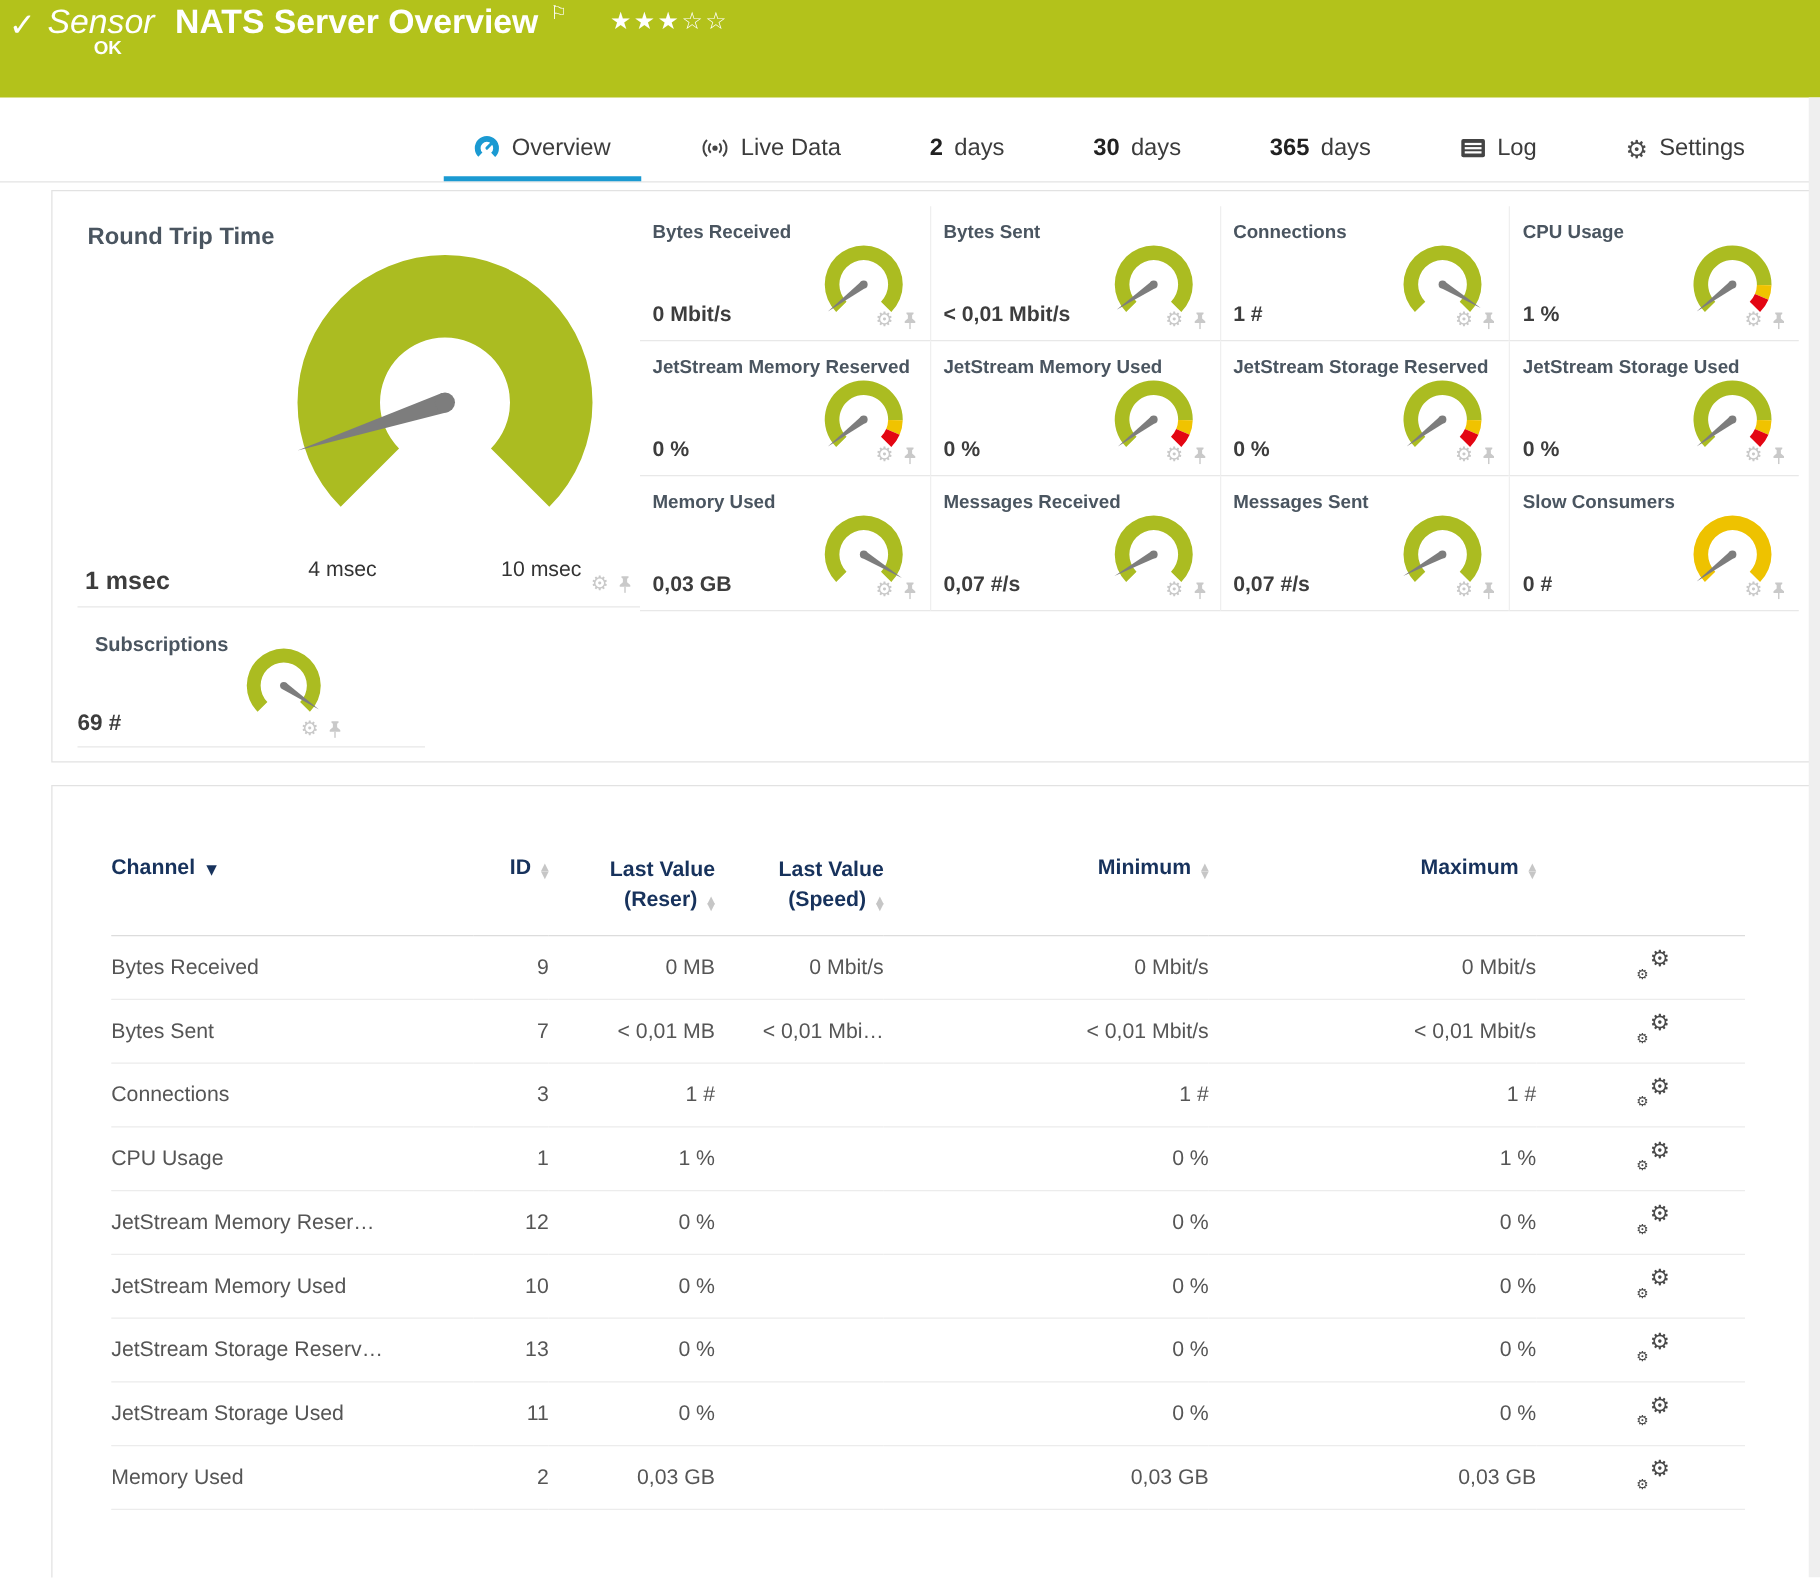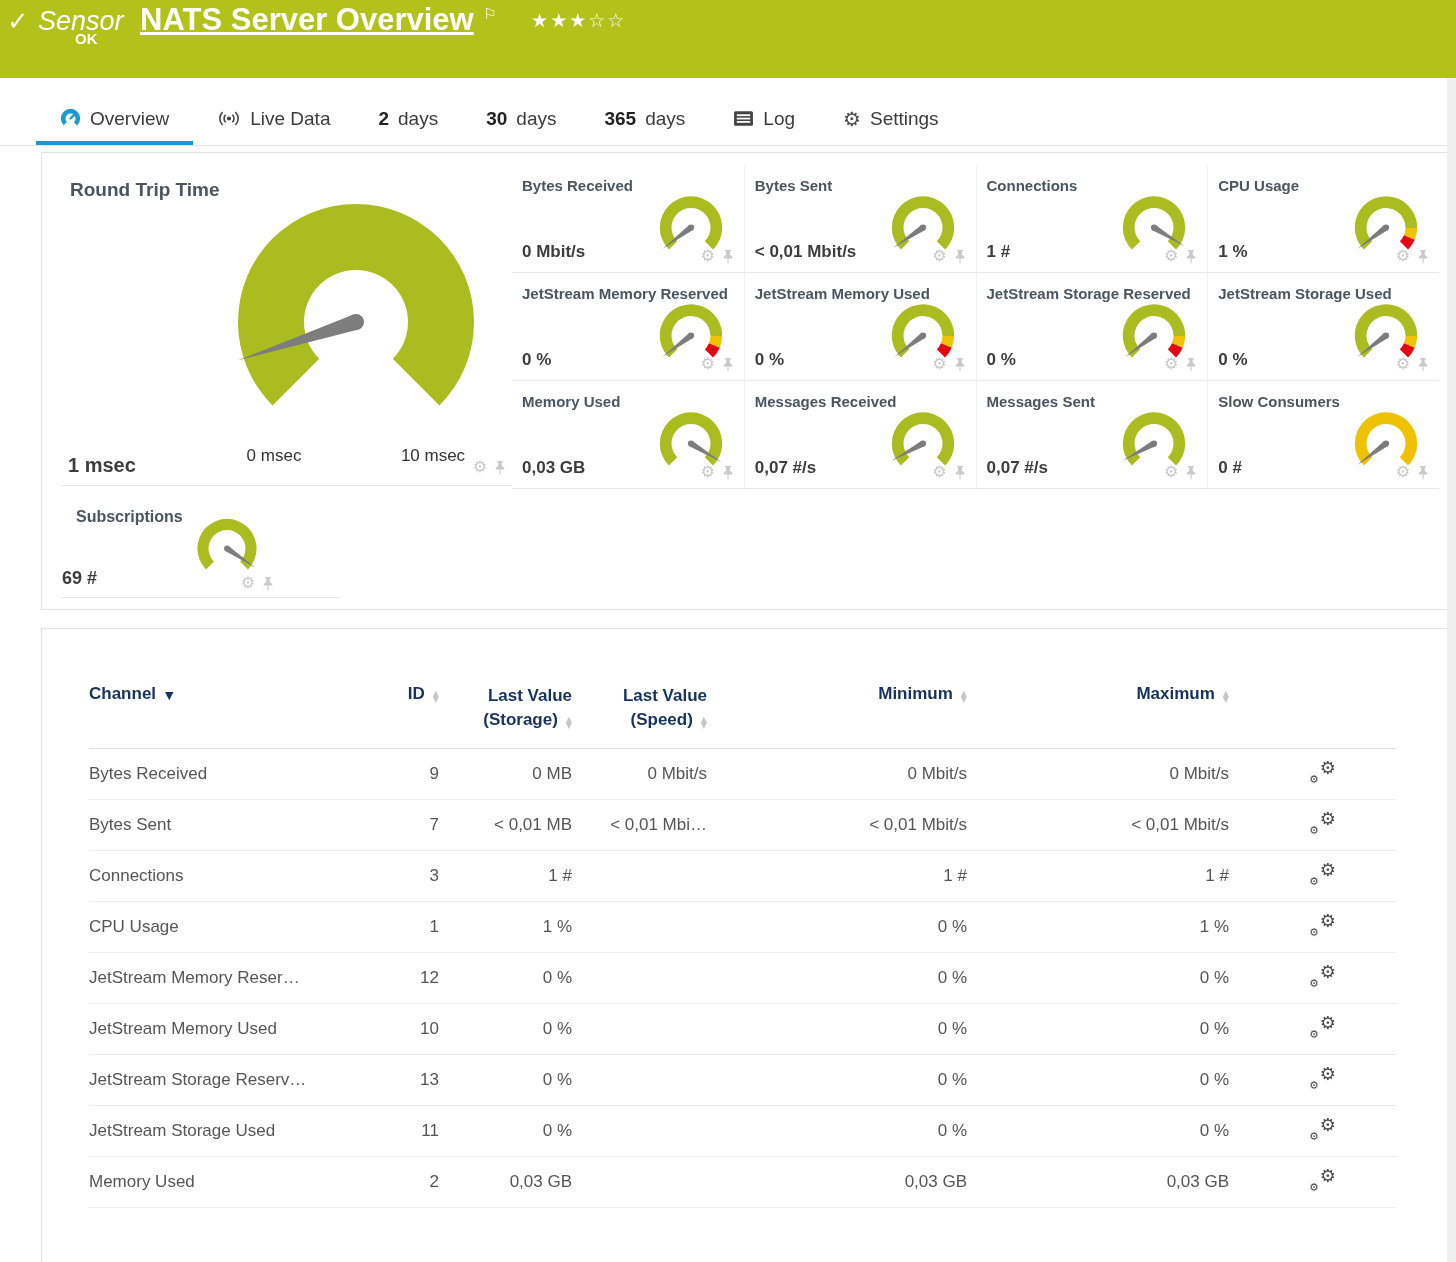--- a/index.html
+++ b/index.html
@@ -8,28 +8,28 @@
     width:1456px; height:1262px; overflow:hidden; position:relative;
     background:#ffffff; font-family:"Liberation Sans", sans-serif; color:#3c3c3c;
   }
   .uni { font-family:"DejaVu Sans", sans-serif; }
 
   
   .sensor-header { height:78px; background:#b3c21b; color:#fff; position:relative; }
   .hdr-check { position:absolute; left:7px; top:6px; font-size:26px; font-weight:bold; }
   .hdr-line1 { position:absolute; left:38px; top:2px; white-space:nowrap; }
   .hdr-kind  { font-style:italic; font-size:27px; margin-right:12px;text-align:center; }
-  .hdr-title { font-weight:bold; font-size:31px;text-decoration:underline; }
+  .hdr-title { font-weight:bold; font-size:27px; }
   .hdr-flag  { font-size:15px; margin-left:5px; position:relative; top:-11px; }
   .hdr-stars { margin-left:30px; font-size:19px; letter-spacing:2px; position:relative; top:-3px; }
   .hdr-status { position:absolute; left:75px; top:30px; font-weight:bold; font-size:15px; }
 
   
   .tabbar-wrap { margin-top:18px; border-bottom:1px solid #e4e4e4; }
-  .tabbar { display:flex; justify-content:flex-start; margin:0 36px; height:49px; }
+  .tabbar { display:flex; justify-content:flex-end; margin:0 36px; height:49px;gap:23px; }
   .tab { display:flex; align-items:center; gap:9px; padding:0 24px; font-size:19px; color:#3c3c3c; cursor:pointer; border-bottom:4px solid transparent; }
   .tab.active { border-bottom-color:#1b9ad2; }
   .tab-strong { font-weight:bold; color:#222; }
   .tab-icon { display:inline-flex; align-items:center; }
   .tab-icon .gear-font { font-size:20px; color:#4a4a4a; }
 
   
   .panel { background:#fff; border:1px solid #e2e2e2; margin-left:41px; width:1419px; position:relative; }
   .panel-gauges { margin-top:6px; height:458px; }
 
@@ -147,21 +147,21 @@
 </div>
 
 <section class="panel panel-gauges" id="gauges-panel">
   <div class="rtt">
     <div class="rtt-title tile-title-main">Round Trip Time</div>
     <svg class="rtt-svg" viewBox="0 0 250 250">
         <path d="M41.56 208.44 A118 118 0 1 1 208.44 208.44 L161.77 161.77 A52 52 0 1 0 88.23 161.77 Z" fill="#abbc21"></path>
         <polygon points="7.07,163.32 122.53,117.39 127.47,132.61" fill="#7d7d7d"></polygon>
         <circle cx="125" cy="125" r="8" fill="#7d7d7d"></circle>
       </svg>
-    <div class="rtt-min">0 msec</div>
+    <div class="rtt-min">4 msec</div>
     <div class="rtt-max">10 msec</div>
     <div class="rtt-value">1 msec</div>
     <div class="tile-actions">
       <span class="gear-glyph uni">⚙</span>
       <svg class="pin-svg" viewBox="0 0 12 16">
           <path d="M3 1h6v1.3L7.8 3.2v3L10.5 8.6V10H1.5V8.6L4.2 6.2v-3L3 2.3z"></path>
           <rect x="5.4" y="10" width="1.2" height="5.2"></rect>
         </svg>
     </div>
   </div>
@@ -404,21 +404,21 @@
           <span>Channel</span><span class="caret uni">▼</span>
         </th>
         <th>
           <span>ID</span><span class="sort uni">
               <span>▲</span>
               <span>▼</span>
             </span>
         </th>
         <th>
           <span class="th-line">Last Value</span>
-          <span class="th-line"><span>(Storage)</span><span class="sort uni">
+          <span class="th-line"><span>(Reser)</span><span class="sort uni">
                 <span>▲</span>
                 <span>▼</span>
               </span></span>
         </th>
         <th>
           <span class="th-line">Last Value</span>
           <span class="th-line"><span>(Speed)</span><span class="sort uni">
                 <span>▲</span>
                 <span>▼</span>
               </span></span>

